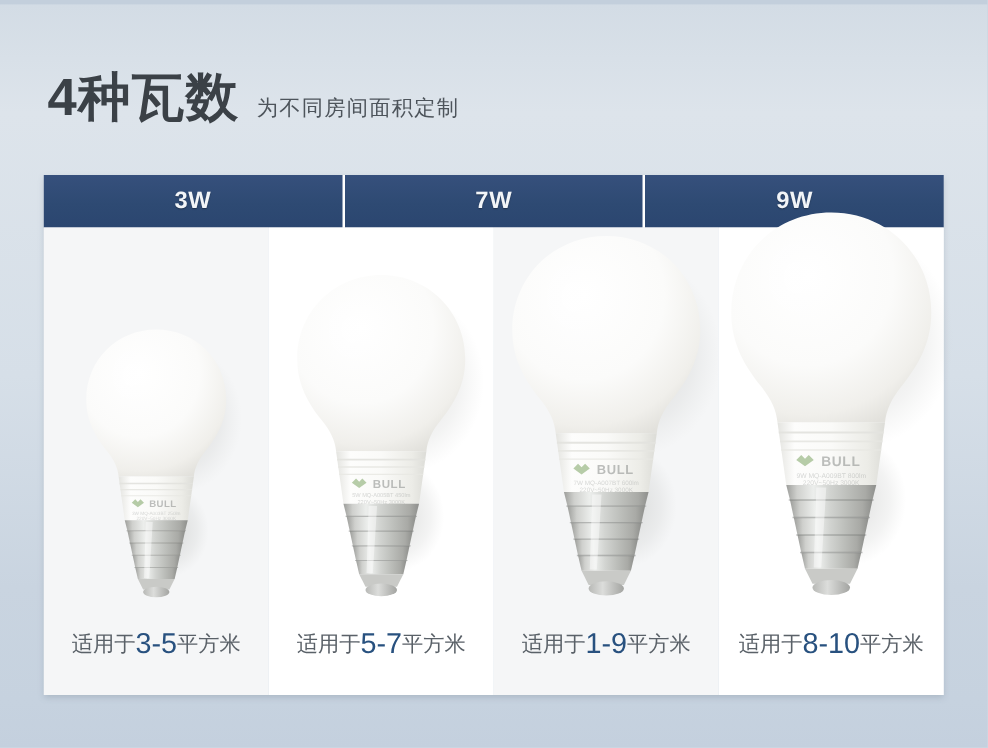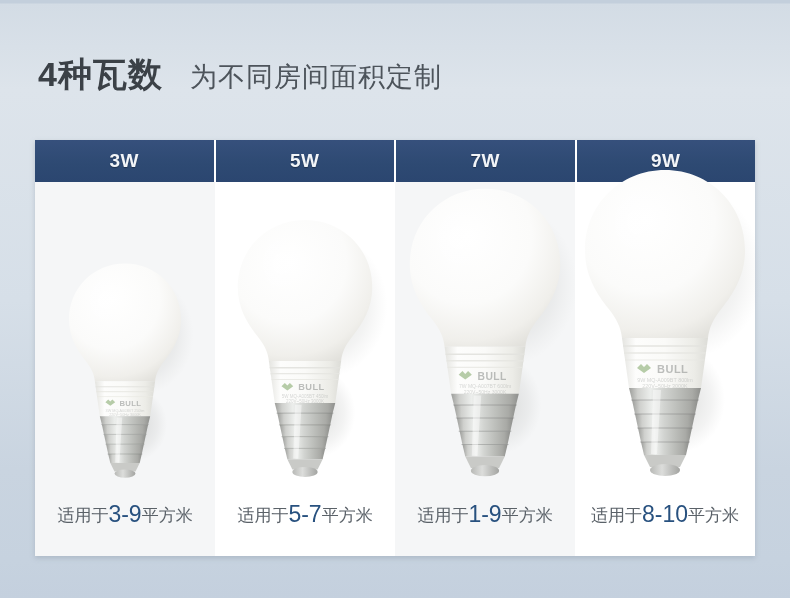--- a/index.html
+++ b/index.html
@@ -35,32 +35,32 @@
   
   .headline {
     position: absolute;
     left: 38px;
     top: 57px;
     display: flex;
     align-items: baseline;
     white-space: nowrap;
   }
   .headline-main {
-    font-size: 34px;
+    font-size: 42px;
     font-weight: bold;
     color: #3b4147;
     letter-spacing: 1px;
     line-height: 1;
   }
   .headline-sub {
-    font-size: 27px;
+    font-size: 17px;
     font-weight: normal;
     color: #4d545b;
     letter-spacing: 1px;
-    margin-left: 27px;
+    margin-left: 14px;
     line-height: 1;
   }
 
   
   .card {
     position: absolute;
     left: 35px;
     top: 140px;
     width: 720px;
     height: 416px;
@@ -152,23 +152,20 @@
     <span class="headline-sub">为不同房间面积定制</span>
   </div>
 
   <div class="card">
 
     <div class="header-row">
       <div class="header-cell">
         <span>3W</span>
       </div>
       <div class="header-cell">
-        <span>5W</span>
-      </div>
-      <div class="header-cell">
         <span>7W</span>
       </div>
       <div class="header-cell">
         <span>9W</span>
       </div>
     </div>
 
     <div class="body-row">
 
       <div class="col tinted">
@@ -259,21 +256,21 @@
 
       <path d="M88 238 L96 238 L92 302 L86 302 Z" fill="rgba(255,255,255,0.45)"></path>
 
       <path d="M79 303 L121 303 L115 315 L85 315 Z" fill="#c9cac7"></path>
       <ellipse cx="100" cy="318" rx="15" ry="6" fill="url(#tip-b0)"></ellipse>
     </g>
   </svg>
             </div>
         </div>
         <div class="caption">
-          <span>适用于</span><span class="num">3-9</span><span>平方米</span>
+          <span>适用于</span><span class="num">3-5</span><span>平方米</span>
         </div>
       </div>
 
       <div class="col">
         <div class="bulb-area">
           <div class="bulb" id="bulb-1" style="transform: translateX(-50%) scale(0.84); transform-origin: center bottom; bottom: 0px; top: auto;">
   <svg width="200" height="330" viewBox="0 0 200 330">
     <defs>
       <radialGradient id="glass-b1" cx="38%" cy="30%" r="78%">
         <stop offset="0%" stop-color="#ffffff"></stop>

